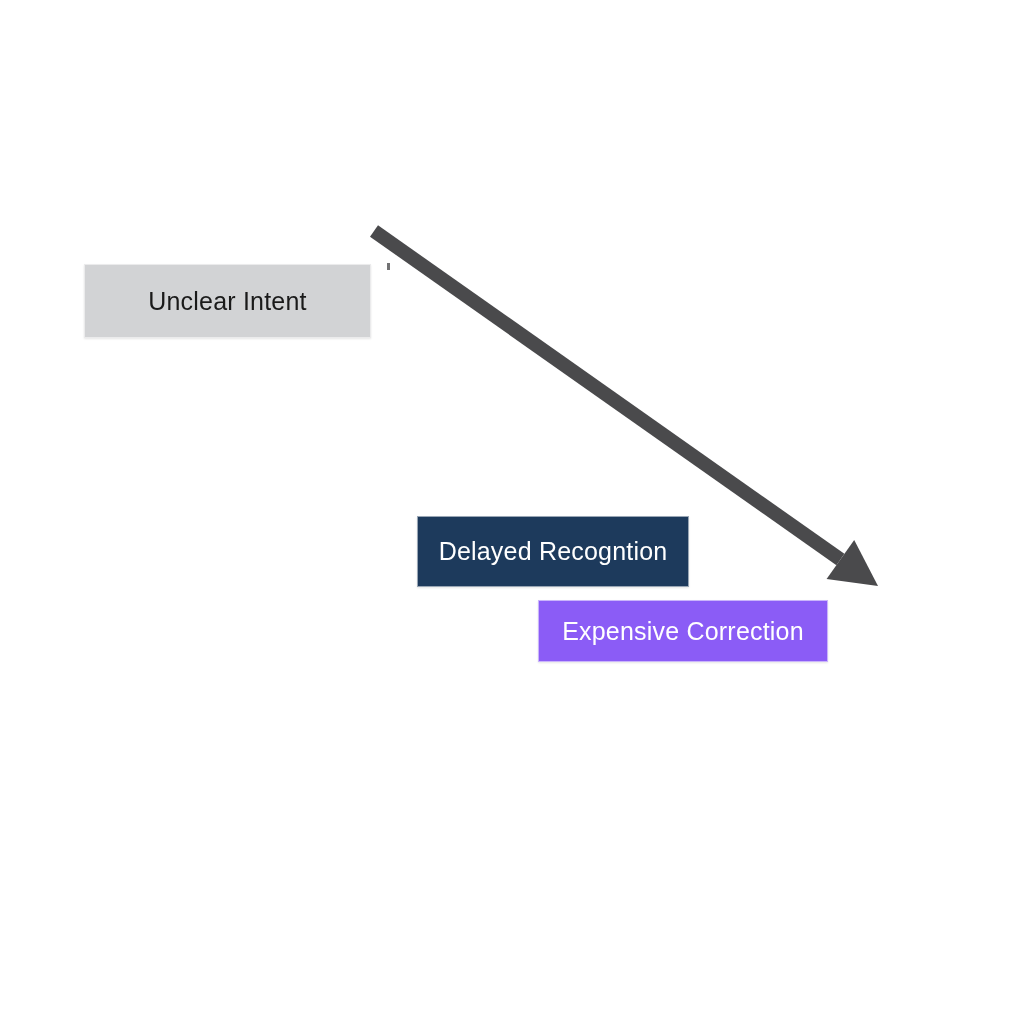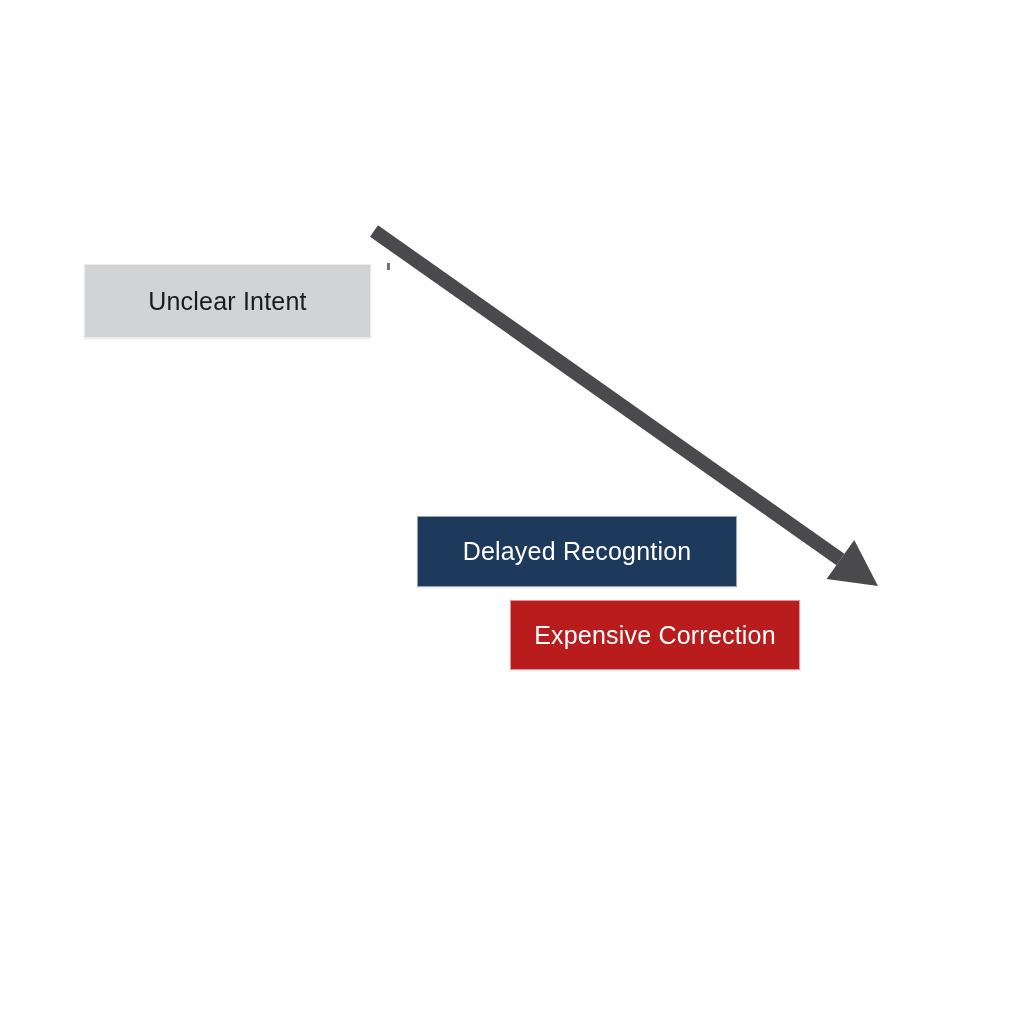--- a/index.html
+++ b/index.html
@@ -62,21 +62,21 @@
   </svg>
 
   <div class="speck" id="speck" style="left: 387px; top: 263px;"></div>
 
   <div class="stage-bar" id="bar-0" style="left: 64px; top: 264px; width: 287px; height: 74px; background: rgb(210, 211, 213); color: rgb(26, 26, 26); margin-left: 20px;">
     <span class="stage-label">Unclear Intent</span>
   </div>
 
 
 
-  <div class="stage-bar" id="bar-3" style="left: 417px; top: 516px; width: 320px; height: 71px; background: rgb(29, 58, 92); color: rgb(255, 255, 255);">
+  <div class="stage-bar" id="bar-3" style="left: 417px; top: 516px; width: 272px; height: 71px; background: rgb(29, 58, 92); color: rgb(255, 255, 255);">
     <span class="stage-label">Delayed Recogntion</span>
   </div>
 
-  <div class="stage-bar" id="bar-4" style="left: 510px; top: 600px; width: 290px; height: 70px; background: #b91c1c; color: rgb(255, 255, 255);">
+  <div class="stage-bar" id="bar-4" style="left: 538px; top: 600px; width: 290px; height: 62px; background: #8b5cf6; color: rgb(255, 255, 255);">
     <span class="stage-label">Expensive Correction</span>
   </div>
 
 </div>
 
 </body></html>

